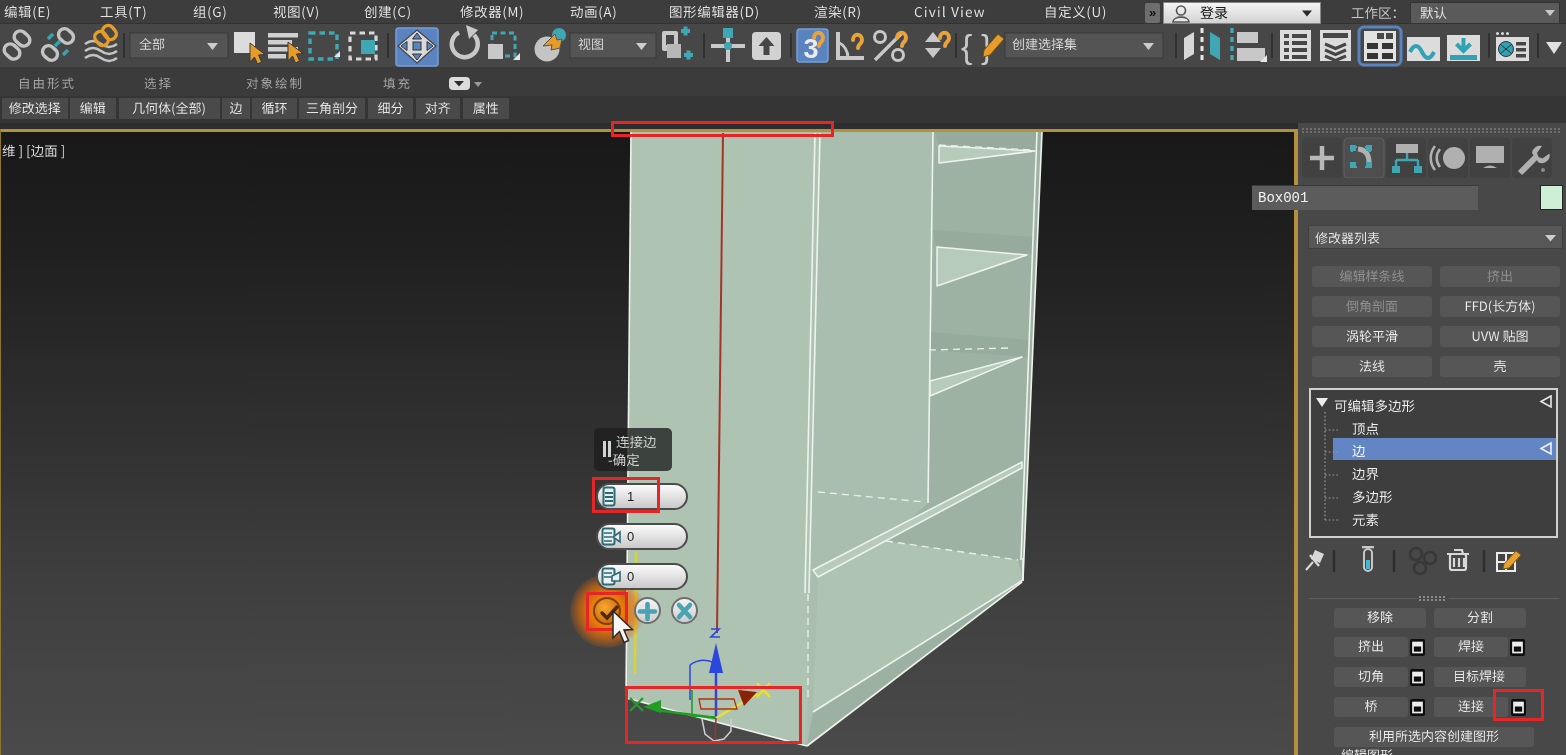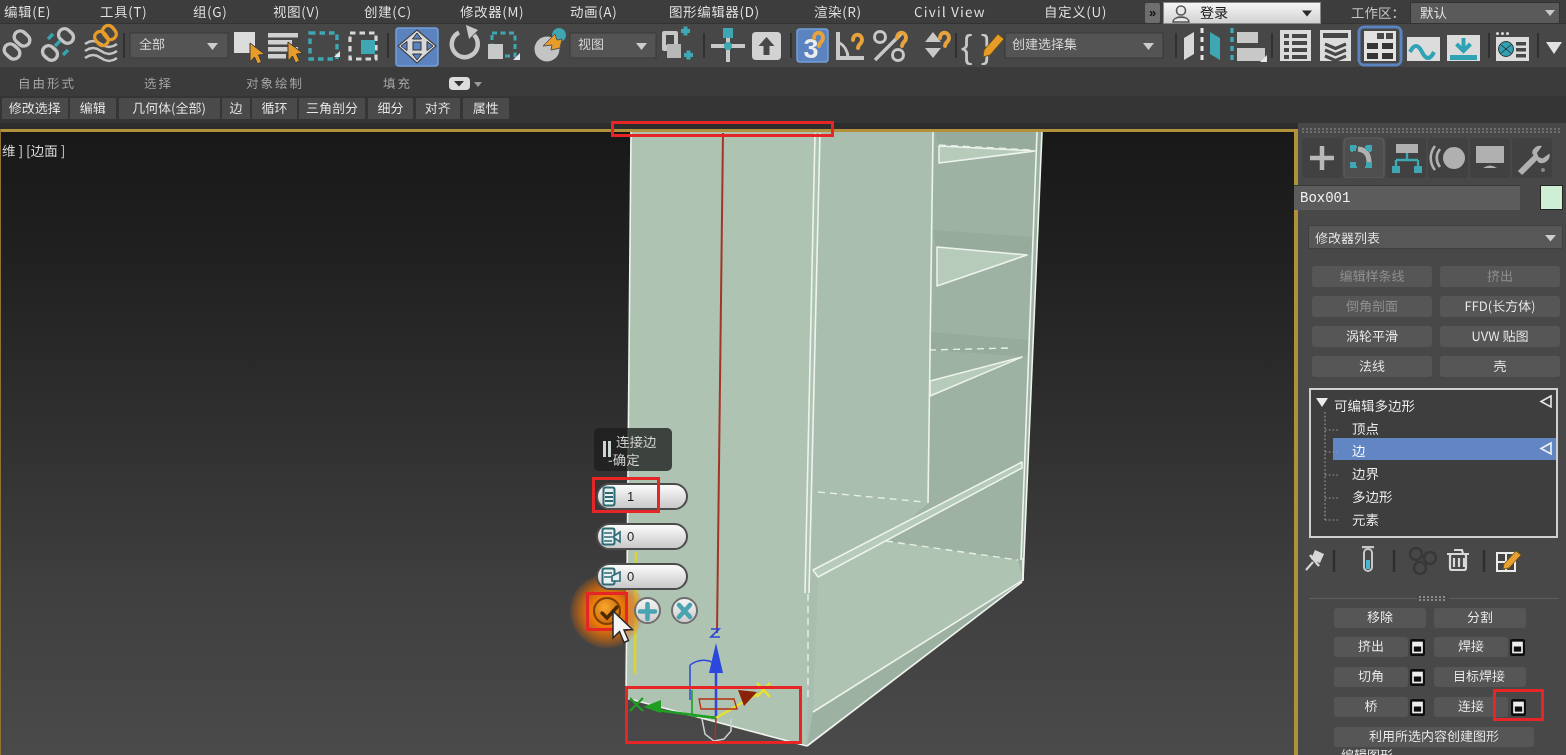--- a/index.html
+++ b/index.html
@@ -334,21 +334,21 @@
  <circle cx="156" cy="22" r="11" fill="#b0b0b0"></circle>
  <path d="M142,13 a14,14 0 0 0 0,18 M137,10 a19,19 0 0 0 0,24" stroke="#b0b0b0" stroke-width="2.6" fill="none"></path>
 
  <rect x="178" y="10" width="28" height="17" fill="#b0b0b0"></rect>
  <path d="M185,32 q7,-5 14,0 Z" fill="#b0b0b0"></path>
 
  <path d="M222,37 L238,21" stroke="#b0b0b0" stroke-width="6" fill="none"></path>
  <path d="M234,17 a8,8 0 0 1 10,-7 l-5,7 1.5,4 4,1.5 7,-5 a8,8 0 0 1 -11,9" fill="#b0b0b0"></path>
  <circle cx="245" cy="34" r="2" fill="#8a8a8a"></circle>
 </svg>
-<div class="abs" style="left:1294px;top:185px;width:226px;height:25px;background:#5c5c5c;border-top:1px solid #393939;color:#f2f2f2;font-family:'Liberation Mono',monospace;font-size:14px;line-height:24px;padding-left:6px">Box001</div>
+<div class="abs" style="left:1252px;top:185px;width:226px;height:25px;background:#5c5c5c;border-top:1px solid #393939;color:#f2f2f2;font-family:'Liberation Mono',monospace;font-size:14px;line-height:24px;padding-left:6px">Box001</div>
 <div class="abs" style="left:1540px;top:185px;width:23px;height:25px;background:#cfeed6;border:1px solid #252525"></div>
 <div class="abs" style="left:1308px;top:225px;width:255px;height:24px;background:#575757;border:1px solid #404040"></div>
 <svg class="abs" style="left:1544px;top:234px" width="13" height="8">
     <path d="M1,1 L12,1 L6.5,7.5 Z" fill="#cdcdcd"></path>
   </svg>
 <div class="abs" style="left:1312px;top:266px;width:120px;height:21px;background:#565656;border-radius:3px"></div>
 <div class="abs" style="left:1440px;top:266px;width:120px;height:21px;background:#565656;border-radius:3px"></div>
 <div class="abs" style="left:1312px;top:296px;width:120px;height:21px;background:#565656;border-radius:3px"></div>
 <div class="abs" style="left:1440px;top:296px;width:120px;height:21px;background:#565656;border-radius:3px"></div>
 <div class="abs" style="left:1312px;top:326px;width:120px;height:21px;background:#565656;border-radius:3px"></div>

